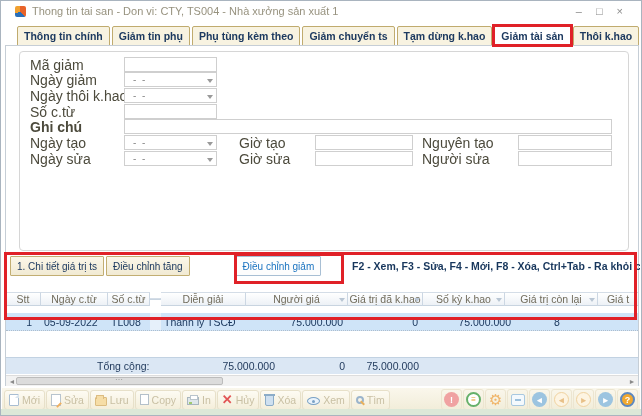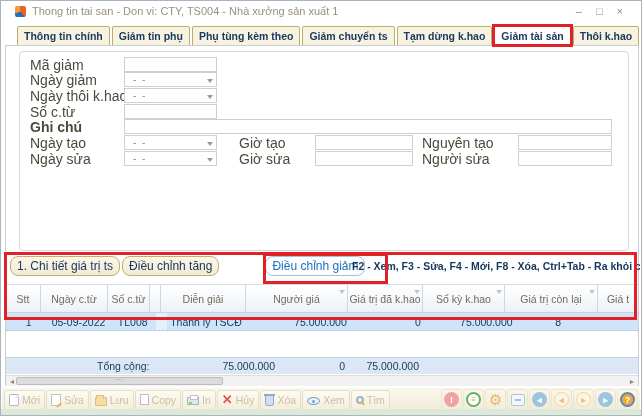--- a/index.html
+++ b/index.html
@@ -37,32 +37,32 @@
         font-size:10.5px; padding:0 3px; color:#333; font-family:"Liberation Sans",sans-serif; }
   .combo{ position:absolute; height:15px; border:1px solid #cfcfcf; background:#fff;
           font-size:10px; color:#8a8a8a; display:flex; align-items:center;
           padding-left:8px; white-space:pre; }
   .combo .arr{ position:absolute; right:3px; top:6px; width:0; height:0;
                border-left:3px solid transparent; border-right:3px solid transparent;
                border-top:4px solid #9a9a9a; }
 
   
   .detailbar{ position:absolute; left:4px; top:210px; height:24px; display:flex; gap:2px; }
-  .dbtn{ height:20px; padding:0 6px; font-size:12px; color:#1d3a60;
+  .dbtn{ height:20px; padding:0 6px; font-size:10px; color:#1d3a60;
          background:linear-gradient(#fbf7e9,#f1ead3); border:1px solid #c2ae72;
-         border-radius:8px; display:flex; align-items:center; white-space:nowrap; cursor:default; }
+         border-radius:1px; display:flex; align-items:center; white-space:nowrap; cursor:default; }
   .dbtn.active{ background:#fdfdfd; border-color:#a8bfd4; color:#1a73c0; position:relative;margin-left:44px; }
   .dbtn.highlight::after{ content:''; position:absolute; left:-3px; top:-4px; right:-24px; bottom:-9px;
          border:3px solid #e02128; pointer-events:none; z-index:60; }
   .hint{ position:absolute; left:346px; top:214px; width:288px; height:14px;
          font-size:10.5px; font-weight:bold; color:#17365c; white-space:nowrap; overflow:hidden; }
 
   
   .grid{ position:absolute; left:0px; top:238px; width:632px; }
-  .ghead{ display:flex; height:29px; }
+  .ghead{ display:flex; height:29px;align-items:center; }
   .gh{ border-right:1px solid #ccd7e3; border-top:1px solid #d4dde7; border-bottom:1px solid #c8d4e0;
        background:linear-gradient(#ffffff,#edf1f6); font-size:10.5px; color:#716c5c;
        display:flex; align-items:center; justify-content:center; position:relative; white-space:nowrap; overflow:hidden; }
   .filter-glyph{ position:absolute; right:2px; top:5px; width:0; height:0;
        border-left:3px solid transparent; border-right:3px solid transparent;
        border-top:4px solid #b9c6d4; }
   .grow{ display:flex; height:18px; background:#cfe4f8; border-bottom:1px dotted #aebdcc; }
   .gc{ font-size:10.5px; color:#1d3a60; display:flex; align-items:center;
        white-space:nowrap; overflow:hidden; }
   .gc.r{ justify-content:flex-end; padding-right:5px; }
@@ -274,21 +274,21 @@
         <div class="gh" style="width:93px;">
             <span>Giá trị còn lại</span>
             <i class="filter-glyph"></i>
           </div>
         <div class="gh" style="width:40px; border-right:none;">
             <span>Giá t</span>
           </div>
       </div>
       <div class="grow">
         <div class="gc r" style="width:35px; padding-right:9px;">1</div>
-        <div class="gc l" style="width:67px;margin-left:8px;">05-09-2022</div>
+        <div class="gc l" style="width:67px;">05-09-2022</div>
         <div class="gc l" style="width:42px;">TL008</div>
         <div class="gc" style="width:11px; background:#e6f0fa;"></div>
         <div class="gc l" style="width:85px;">Thanh lý TSCĐ</div>
         <div class="gc r" style="width:102px;">75.000.000</div>
         <div class="gc r" style="width:75px;">0</div>
         <div class="gc r" style="width:93px;">75.000.000</div>
         <div class="gc c" style="width:82px;">8</div>
         <div class="gc" style="width:40px;"></div>
       </div>
       <div class="gempty"></div>

